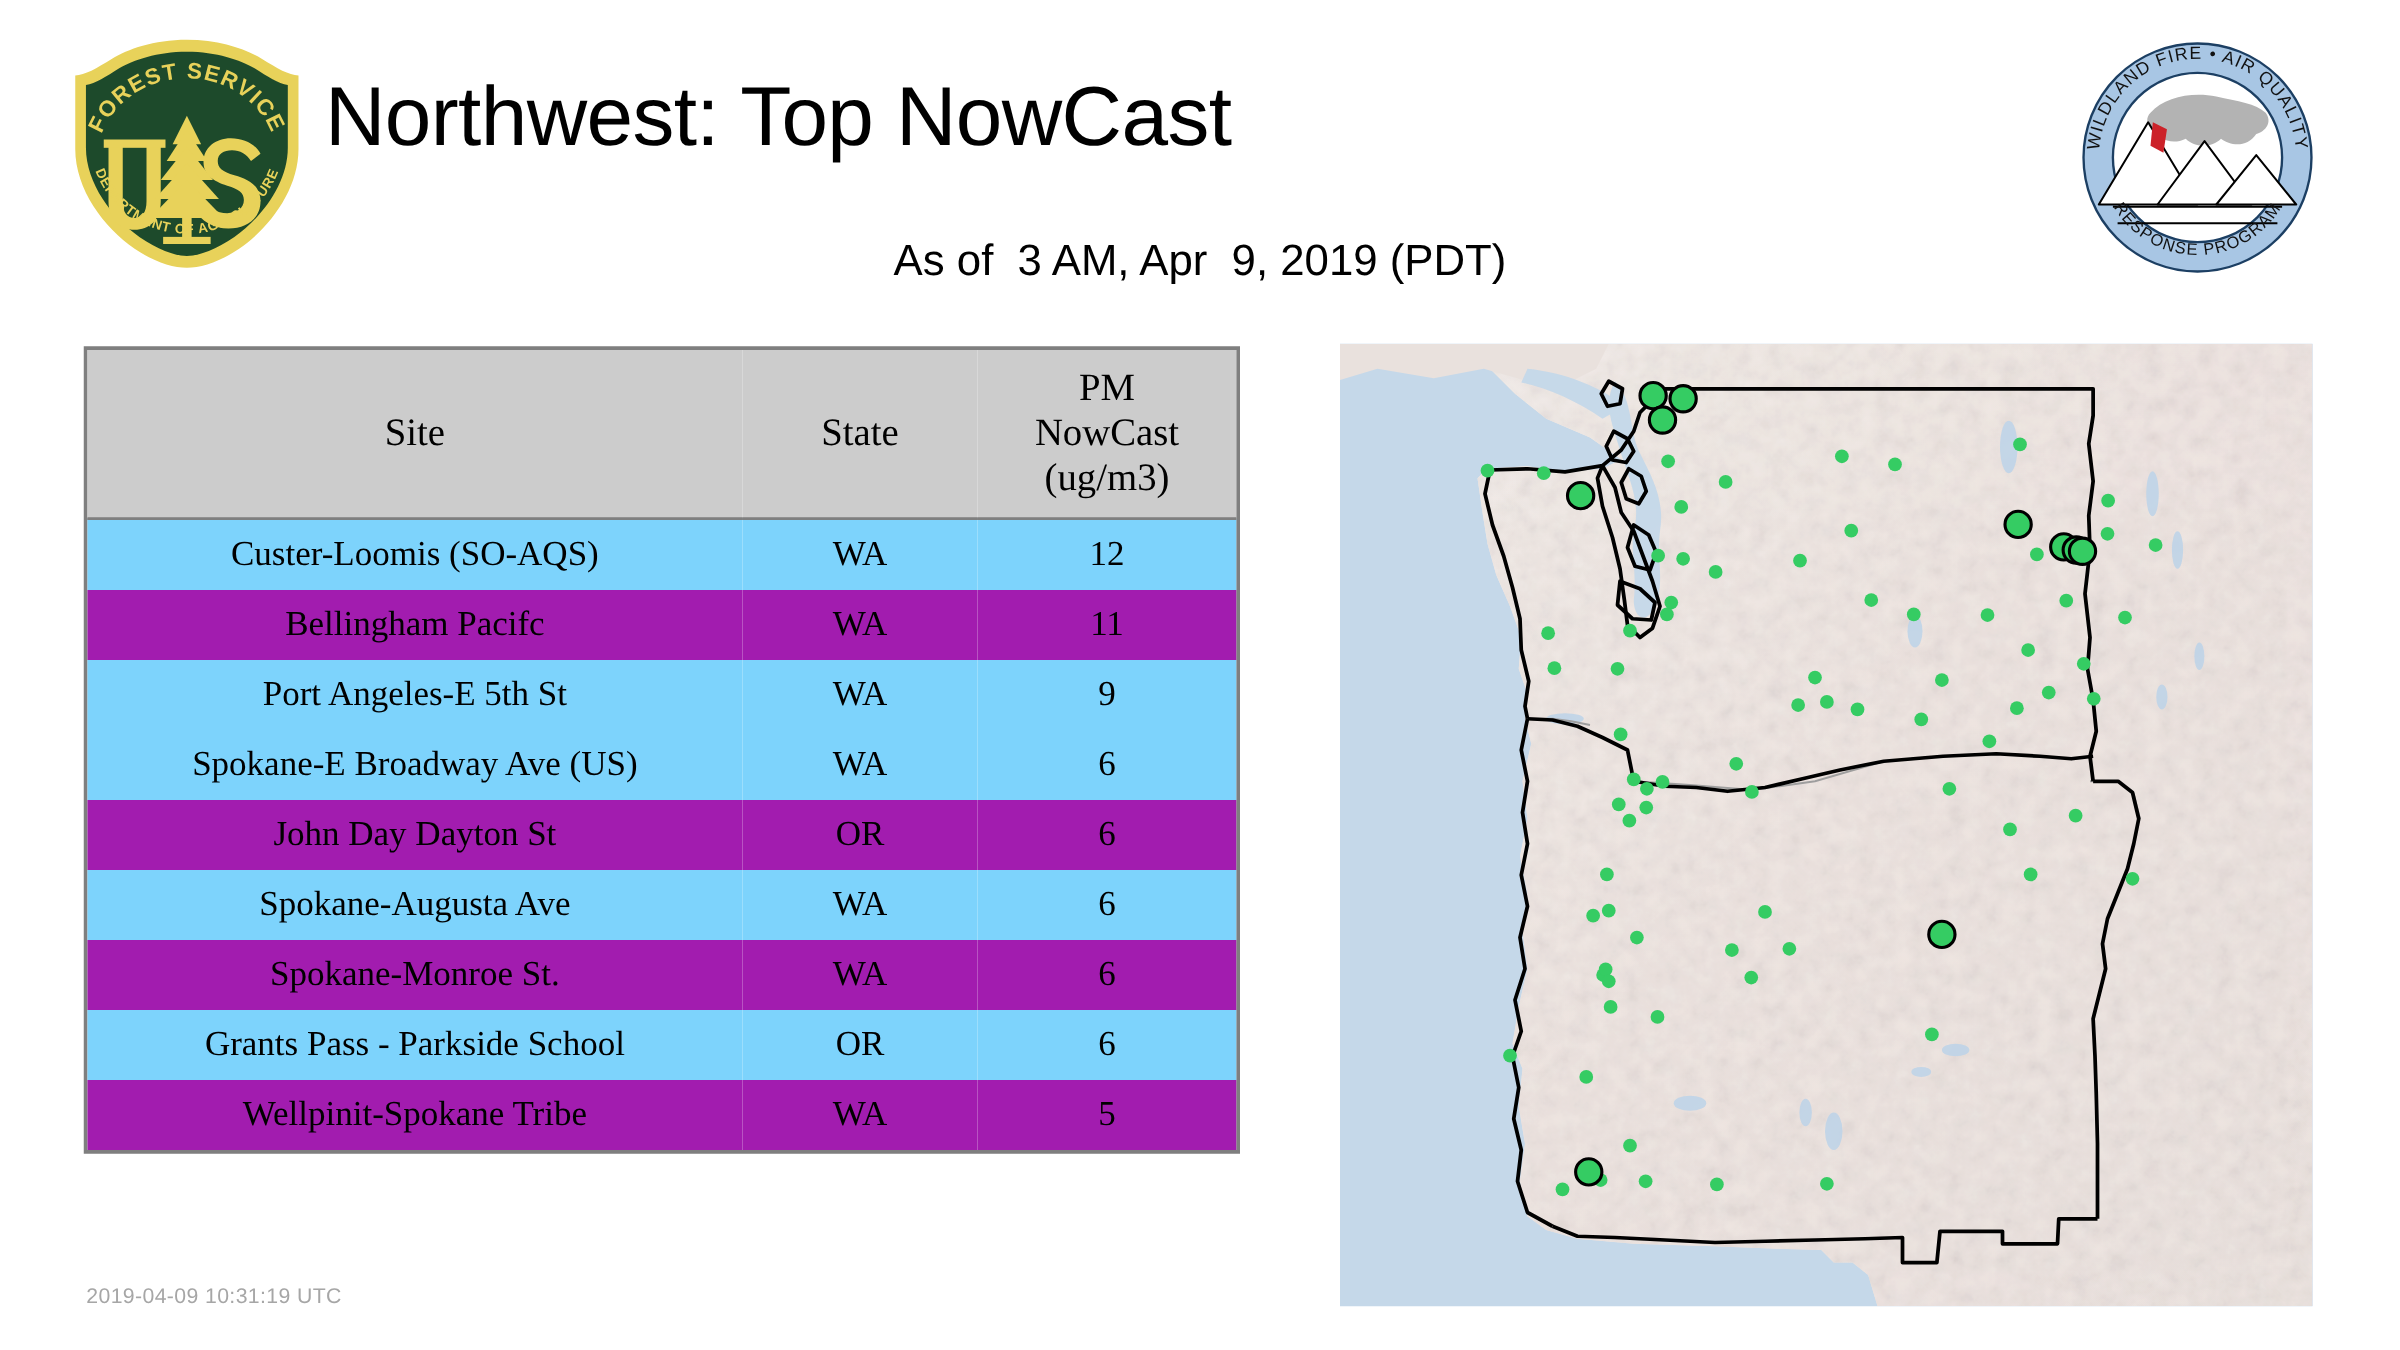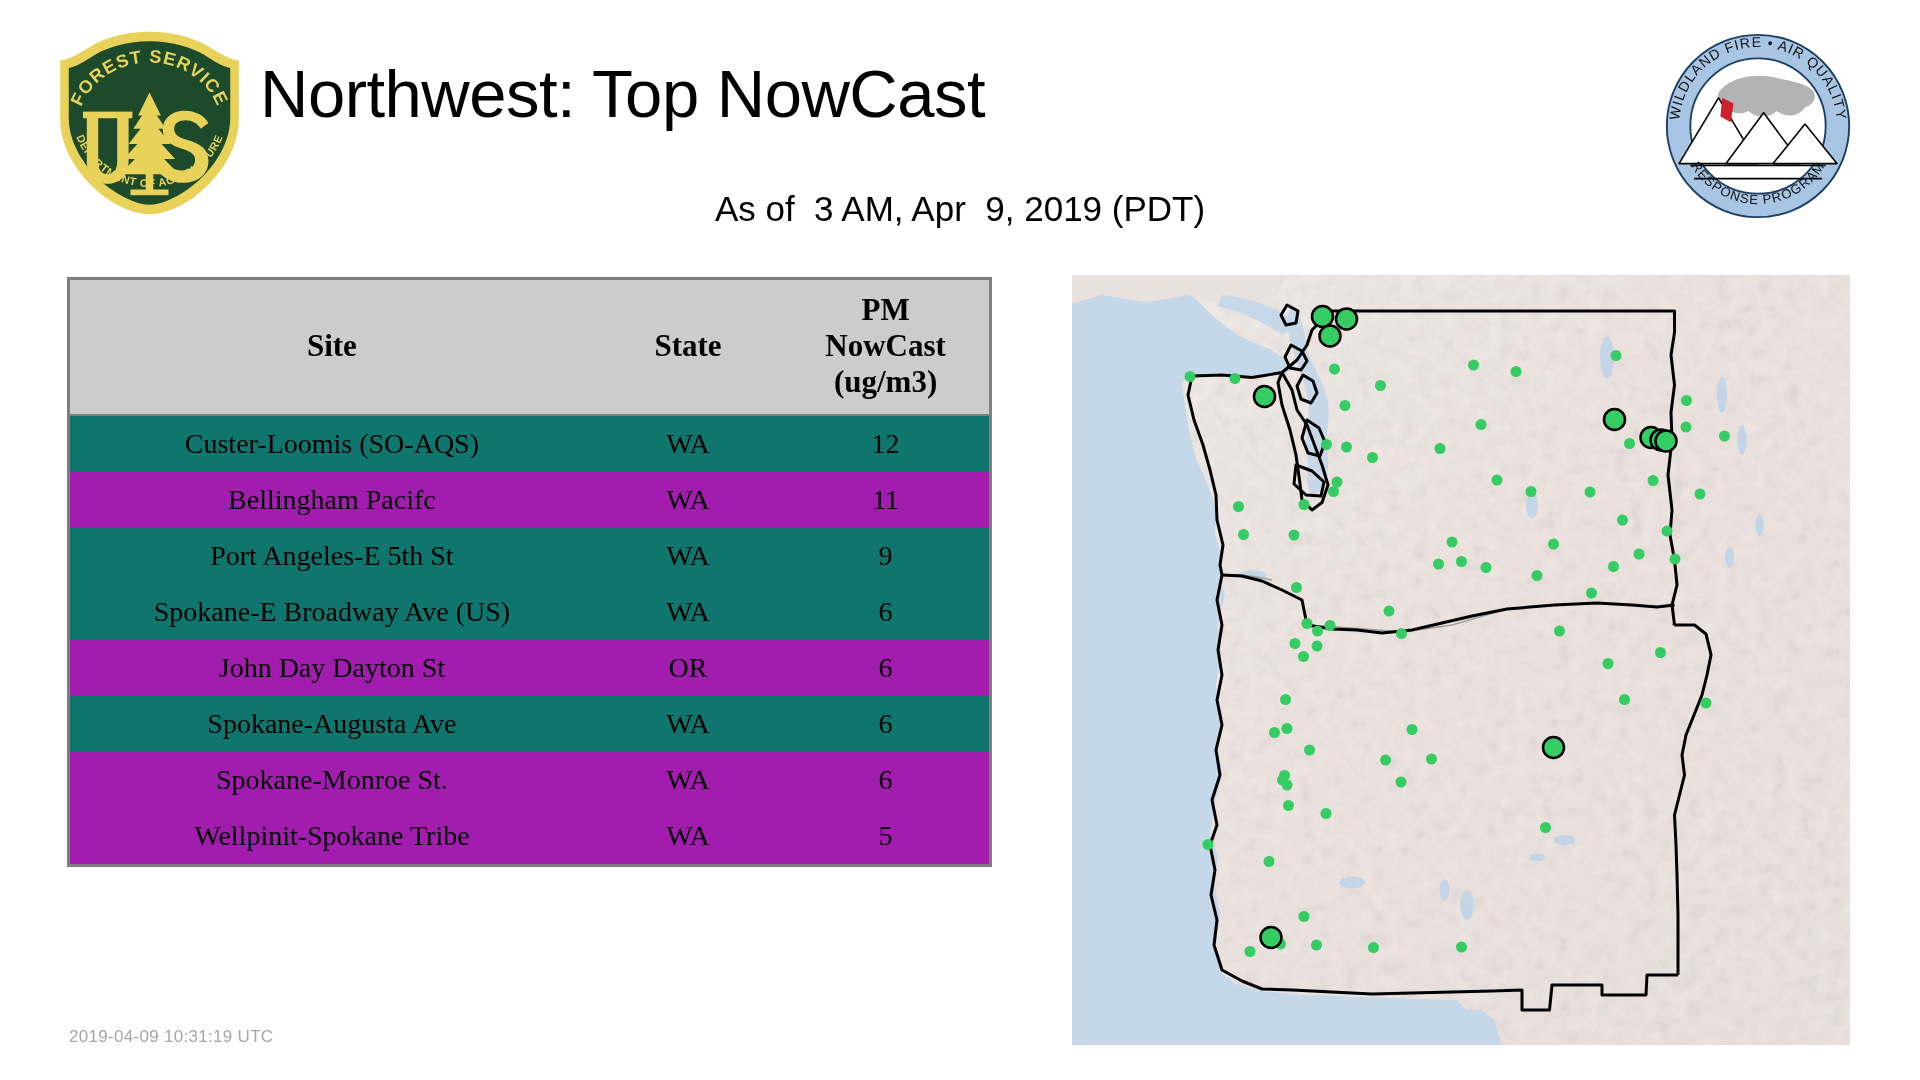--- a/index.html
+++ b/index.html
@@ -74,42 +74,42 @@
     table-layout: fixed;
     font-family: "Liberation Serif", serif;
   }
   table.nowcast col.c-site  { width: 57%; }
   table.nowcast col.c-state { width: 20.5%; }
   table.nowcast col.c-pm    { width: 22.5%; }
 
   table.nowcast thead th {
     background: #cccccc;
     color: #000000;
-    font-weight: bold;
+    font-weight: normal;
     font-size: 31px;
     line-height: 36px;
     text-align: center;
     vertical-align: middle;
     padding: 12px 4px 14px 4px;
     height: 104px;
     border: none;
     border-bottom: 2px solid #7f7f7f;
   }
   table.nowcast tbody td {
     font-size: 28px;
     line-height: 32px;
     color: #000000;
     text-align: center;
     vertical-align: middle;
     height: 56px;
     padding: 0 4px;
     border: none;
     font-weight: normal;
   }
-  table.nowcast tbody tr.odd td  { background: #0f766e; }
+  table.nowcast tbody tr.odd td  { background: #7dd3fc; }
   table.nowcast tbody tr.even td { background: #a21caf; }
 
   
   #timestamp {
     position: absolute;
     left: 52px;
     top: 1027px;
     font-family: "Liberation Sans", sans-serif;
     font-size: 17px;
     color: #a6a6a6;
@@ -271,20 +271,25 @@
           <td>6</td>
         </tr>
         <tr class="odd">
           <td>Spokane-Augusta Ave</td>
           <td>WA</td>
           <td>6</td>
         </tr>
         <tr class="even">
           <td>Spokane-Monroe St.</td>
           <td>WA</td>
+          <td>6</td>
+        </tr>
+        <tr class="odd">
+          <td>Grants Pass - Parkside School</td>
+          <td>OR</td>
           <td>6</td>
         </tr>
         <tr class="even">
           <td>Wellpinit-Spokane Tribe</td>
           <td>WA</td>
           <td>5</td>
         </tr>
       </tbody>
   </table>
 </div>

